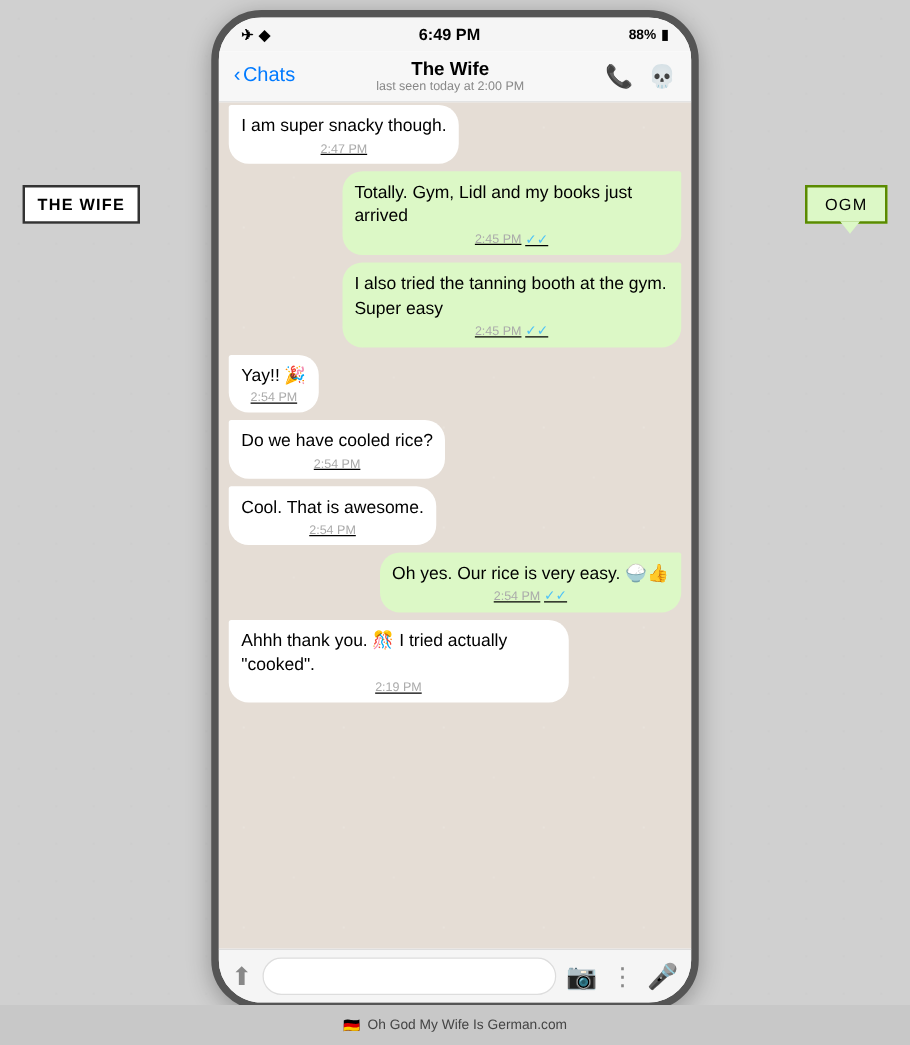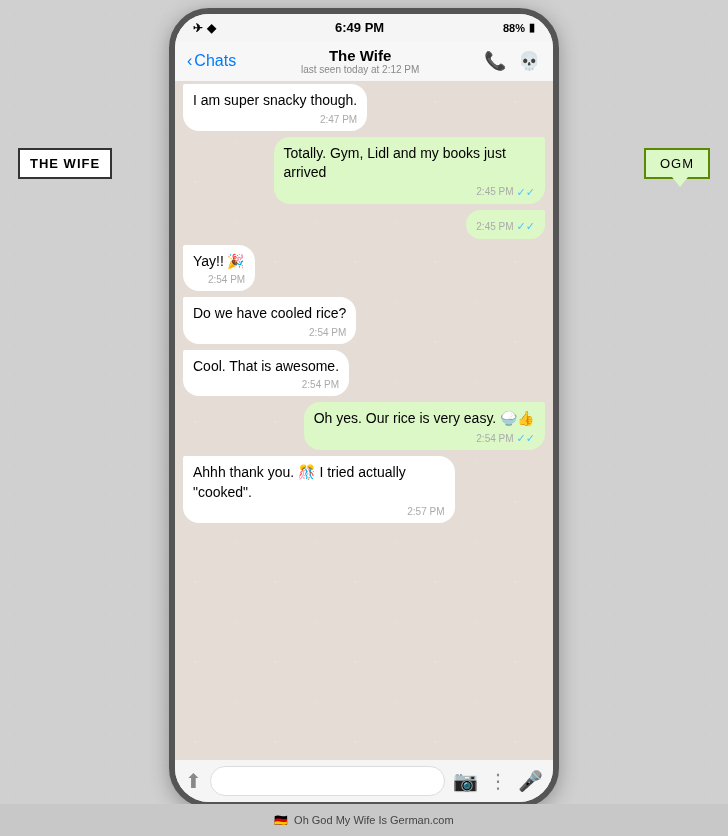--- a/index.html
+++ b/index.html
@@ -168,24 +168,25 @@
       background: #ffffff;
       border-top-left-radius: 2px;
     }
     .bubble.outgoing-bubble {
       background: #dcf8c6;
       border-top-right-radius: 2px;
     }
 
     .bubble-meta {
       display: flex;
-      justify-content: flex-end;
+      justify-content: center;
       align-items: center;
       gap: 3px;
       margin-top: 2px;
+      text-decoration: underline;
     }
     .bubble-time {
       font-size: 10px;
       color: #aaa;
     }
     .bubble-check {
       font-size: 11px;
       color: #4fc3f7;
     }
 
@@ -268,42 +269,42 @@
       </div>
     </div>
 
     <div class="nav-bar">
       <div class="nav-back">
         <span>‹</span>
         <span>Chats</span>
       </div>
       <div class="nav-title-area">
         <div class="nav-title-name">The Wife</div>
-        <div class="nav-title-sub">last seen today at 2:12 PM</div>
+        <div class="nav-title-sub">last seen today at 2:00 PM</div>
       </div>
       <div class="nav-icons">
         <span class="nav-icon">📞</span>
         <span class="nav-icon">💀</span>
       </div>
     </div>
 
     <div class="chat-area" id="chat-area">
     <div class="bubble-row incoming">
           <div class="bubble incoming-bubble"><span>I am super snacky though.</span><div class="bubble-meta">
               <span class="bubble-time">2:47 PM</span>
             </div></div>
         </div>
         <div class="bubble-row outgoing">
           <div class="bubble outgoing-bubble"><span>Totally. Gym, Lidl and my books just arrived</span><div class="bubble-meta">
               <span class="bubble-time">2:45 PM</span>
               <span class="bubble-check">✓✓</span>
             </div></div>
         </div>
         <div class="bubble-row outgoing">
-          <div class="bubble outgoing-bubble"><div class="bubble-meta">
+          <div class="bubble outgoing-bubble"><span>I also tried the tanning booth at the gym. Super easy</span><div class="bubble-meta">
               <span class="bubble-time">2:45 PM</span>
               <span class="bubble-check">✓✓</span>
             </div></div>
         </div>
         <div class="bubble-row incoming">
           <div class="bubble incoming-bubble"><span>Yay!! 🎉</span><div class="bubble-meta">
               <span class="bubble-time">2:54 PM</span>
             </div></div>
         </div>
         <div class="bubble-row incoming">
@@ -317,21 +318,21 @@
             </div></div>
         </div>
         <div class="bubble-row outgoing">
           <div class="bubble outgoing-bubble"><span>Oh yes. Our rice is very easy. 🍚👍</span><div class="bubble-meta">
               <span class="bubble-time">2:54 PM</span>
               <span class="bubble-check">✓✓</span>
             </div></div>
         </div>
         <div class="bubble-row incoming">
           <div class="bubble incoming-bubble"><span>Ahhh thank you. 🎊 I tried actually "cooked".</span><div class="bubble-meta">
-              <span class="bubble-time">2:57 PM</span>
+              <span class="bubble-time">2:19 PM</span>
             </div></div>
         </div>
       </div>
 
     <div class="bottom-bar">
       <span class="bottom-btn">⬆</span>
       <input class="bottom-input" type="text" placeholder="" style="">
       <div class="bottom-icons">
         <span class="bottom-btn">📷</span>
         <span class="bottom-btn">⋮</span>

